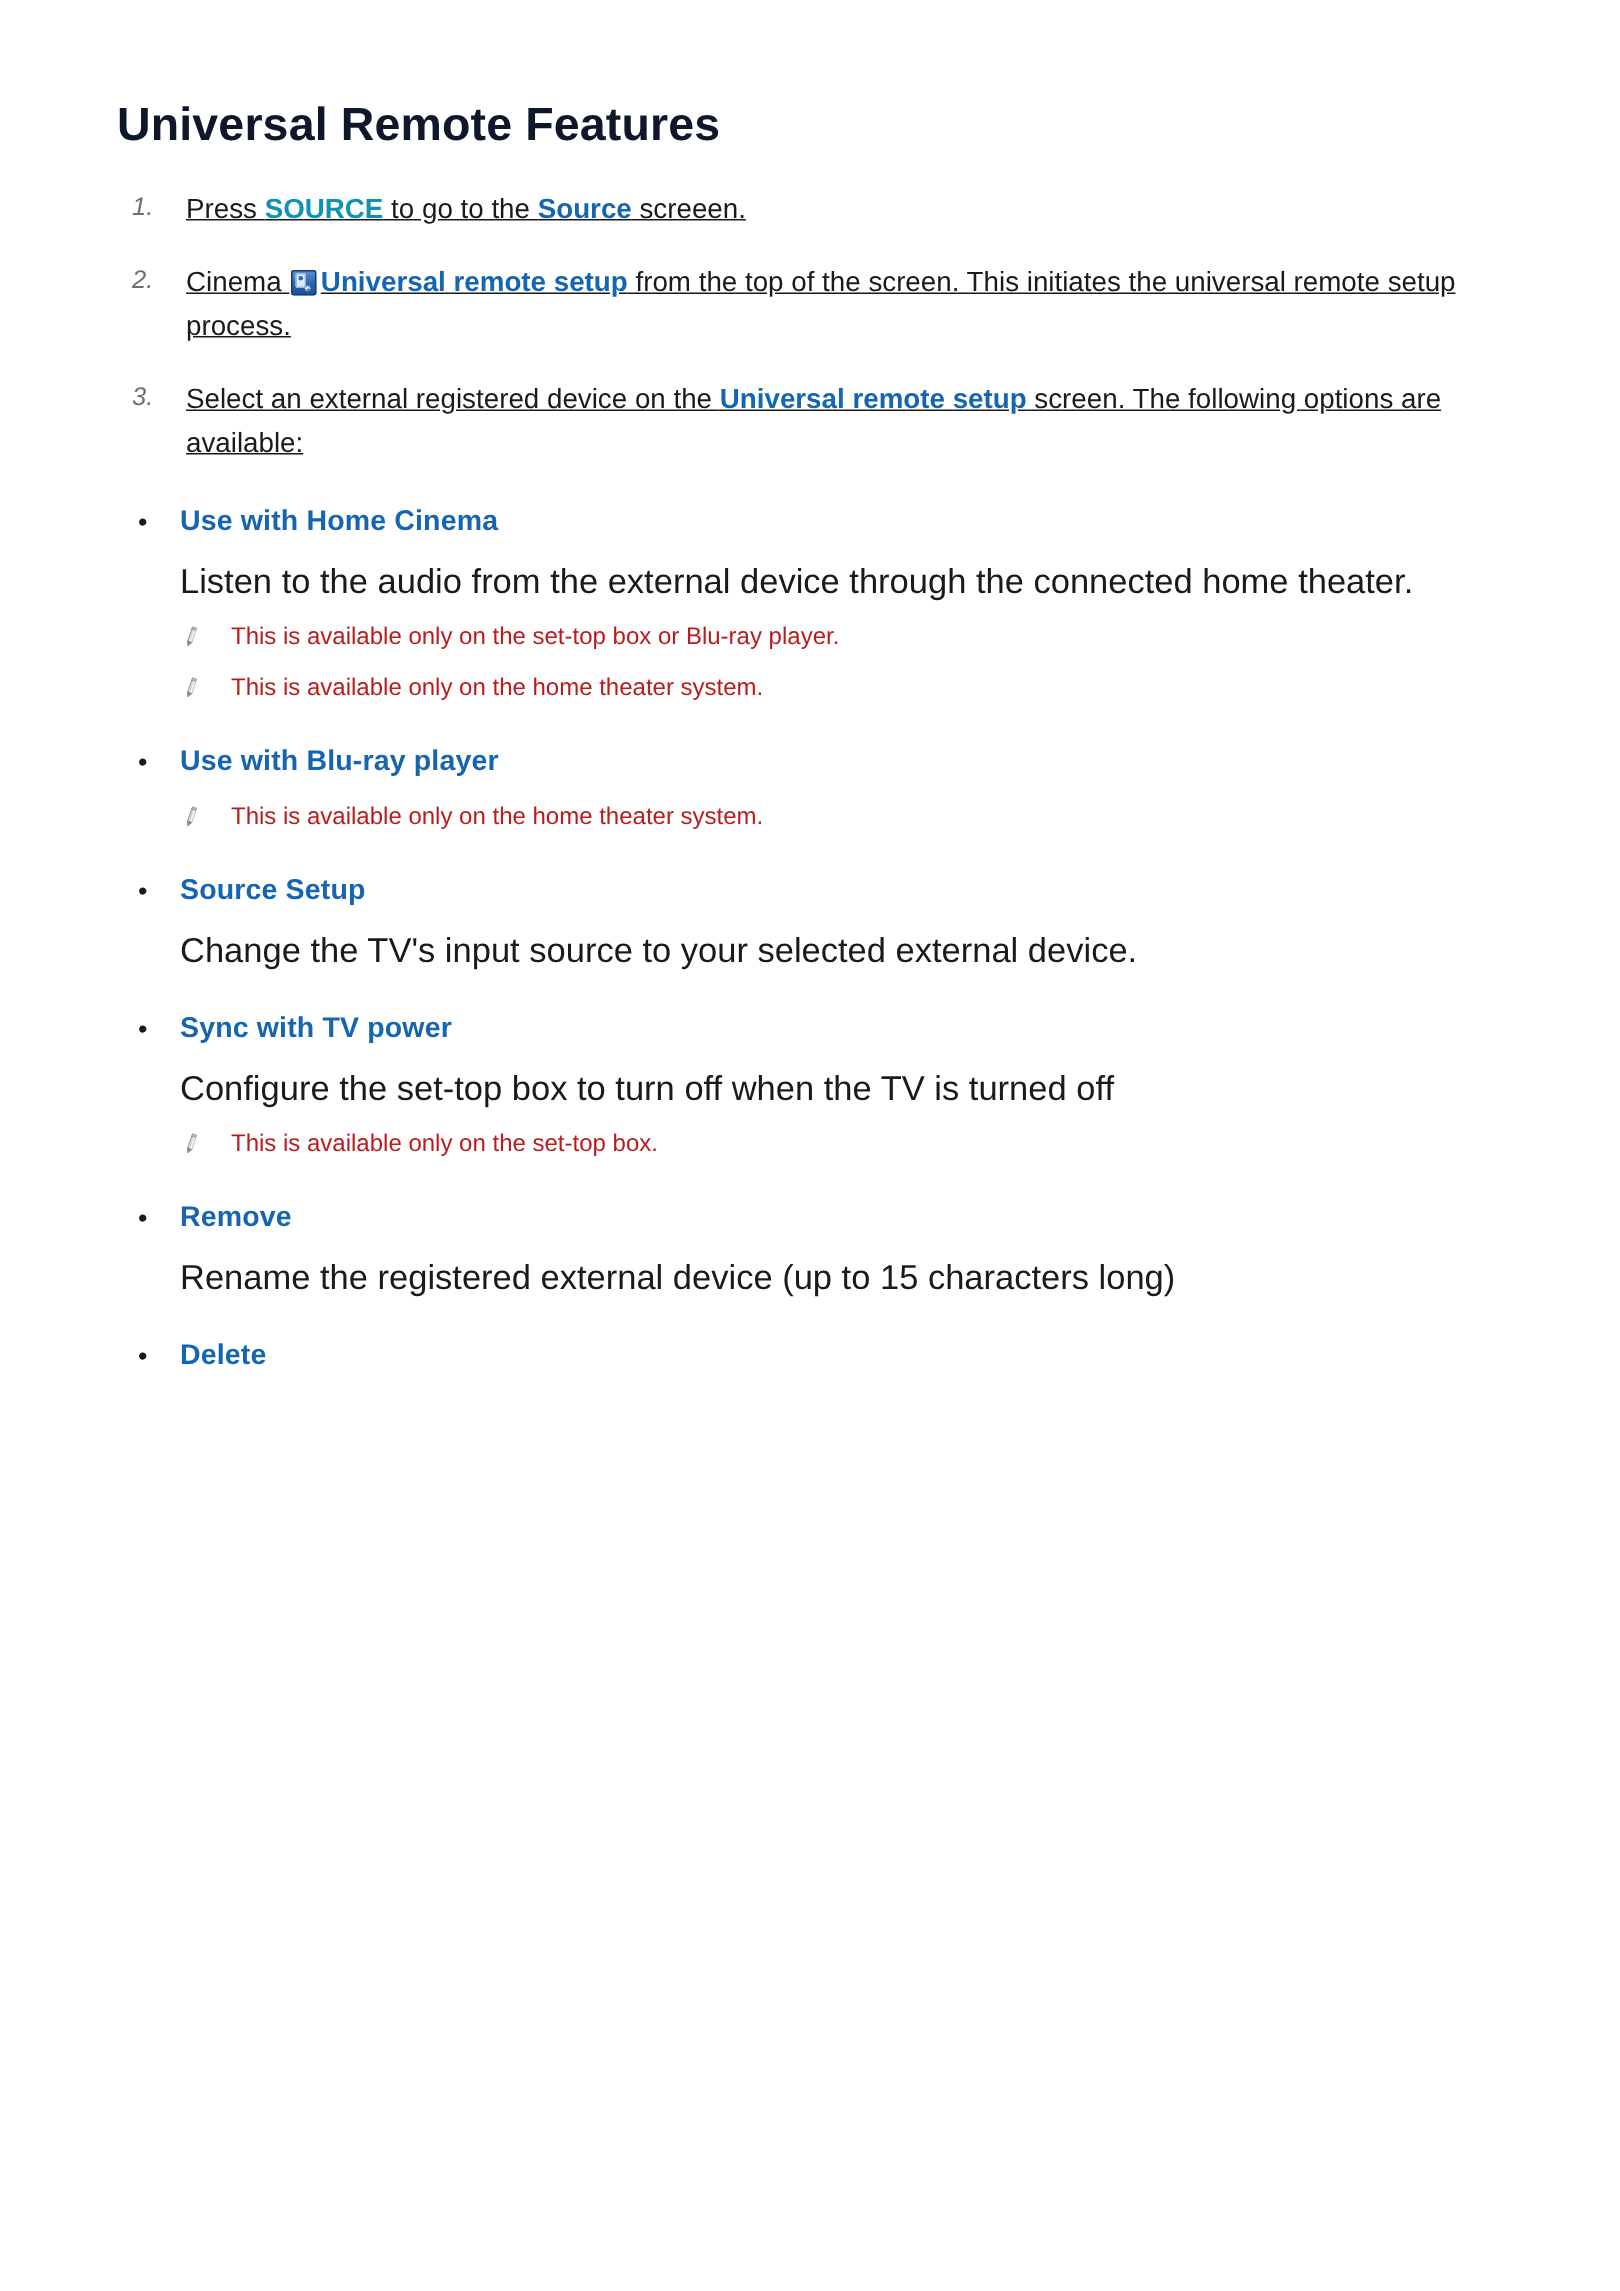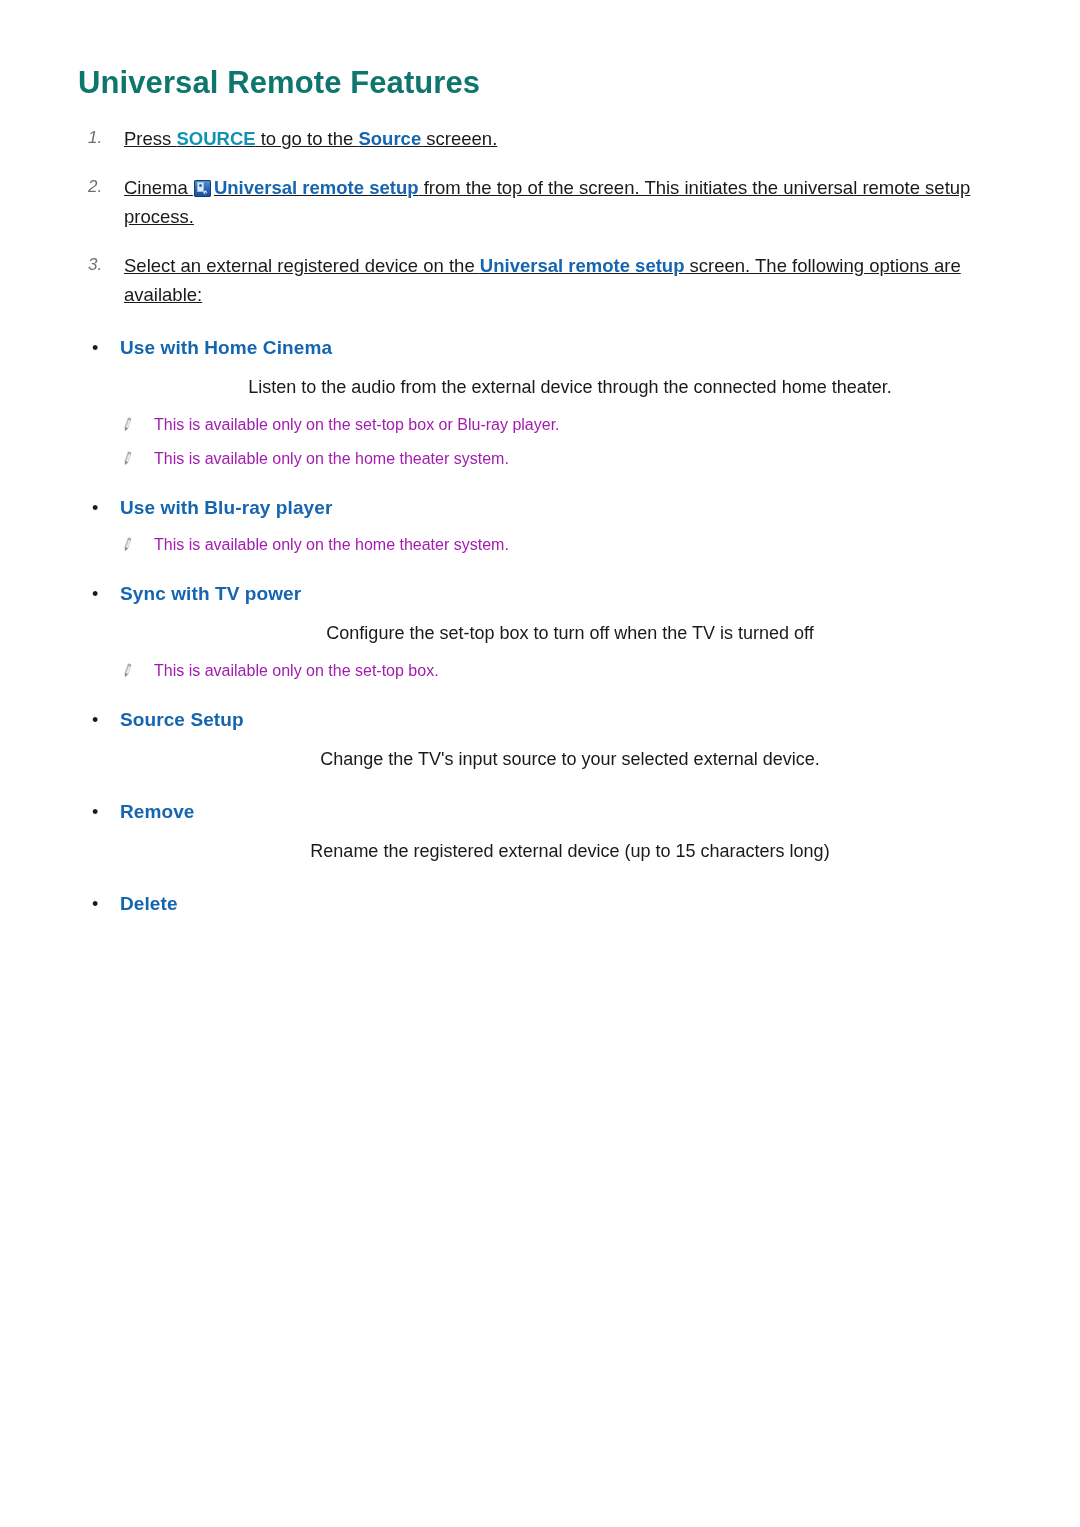--- a/index.html
+++ b/index.html
@@ -20,21 +20,21 @@
     width: 1080px;
     height: 1527px;
     box-sizing: border-box;
     padding: 66px 60px 0 78px;
   }
 
   
   .page-title {
     font-size: 31px;
     font-weight: bold;
-    color: #0f766e;
+    color: #0f172a;
     letter-spacing: 0.1px;
     line-height: 1.1;
     margin: 0 0 24px 0;
   }
 
   
   .steps {
     margin: 0 0 6px 0;
   }
   .step {
@@ -130,48 +130,47 @@
     content: "\2022";
   }
   .option-title {
     font-size: 19px;
     font-weight: bold;
     color: #1565b0;
     line-height: 26px;
     letter-spacing: 0.1px;
   }
   .option-desc {
-    font-size: 18px;
+    font-size: 23px;
     line-height: 28px;
     color: #1a1a1a;
     padding-left: 42px;
     margin-top: 12px;
     max-width: 930px;
-    text-align: center;
   }
 
   
   .note {
     display: flex;
     align-items: flex-start;
     padding-left: 42px;
     margin-top: 14px;
   }
   .note-icon {
     flex: 0 0 auto;
     width: 34px;
     height: 20px;
     position: relative;
     top: 2px;
   }
   .note-text {
     flex: 1 1 auto;
     font-size: 16px;
     line-height: 20px;
-    color: #a21caf;
+    color: #b91c1c;
   }
 </style>
 </head>
 <body>
 
 <div class="page">
 
   <h1 class="page-title">Universal Remote Features</h1>
 
   <div class="steps">
@@ -253,20 +252,28 @@
             </g>
           </svg>
         </span>
         <span class="note-text">This is available only on the home theater system.</span>
       </div>
     </div>
 
     <div class="option-block">
       <div class="option-head">
         <span class="option-bullet"></span>
+        <span class="option-title">Source Setup</span>
+      </div>
+      <div class="option-desc">Change the TV's input source to your selected external device.</div>
+    </div>
+
+    <div class="option-block">
+      <div class="option-head">
+        <span class="option-bullet"></span>
         <span class="option-title">Sync with TV power</span>
       </div>
       <div class="option-desc">Configure the set-top box to turn off when the TV is turned off</div>
       <div class="note">
         <span class="note-icon">
           <svg viewBox="0 0 24 24" width="17" height="17" aria-hidden="true">
             <g transform="rotate(-14 12 12)">
               <path d="M13.2 3.3l3.4 2.2-6.6 10.2-3.4-2.2z" fill="#d2d2d2" stroke="#9b9b9b" stroke-width="0.9"></path>
               <path d="M14.9 4.4l1.7 1.1-6.6 10.2-1.7-1.1z" fill="#efefef"></path>
               <path d="M6.6 13.5l3.4 2.2-4.2 2.1z" fill="#8e8e8e" stroke="#7d7d7d" stroke-width="0.7"></path>
@@ -274,28 +281,20 @@
             </g>
           </svg>
         </span>
         <span class="note-text">This is available only on the set-top box.</span>
       </div>
     </div>
 
     <div class="option-block">
       <div class="option-head">
         <span class="option-bullet"></span>
-        <span class="option-title">Source Setup</span>
-      </div>
-      <div class="option-desc">Change the TV's input source to your selected external device.</div>
-    </div>
-
-    <div class="option-block">
-      <div class="option-head">
-        <span class="option-bullet"></span>
         <span class="option-title">Remove</span>
       </div>
       <div class="option-desc">Rename the registered external device (up to 15 characters long)</div>
     </div>
 
     <div class="option-block">
       <div class="option-head">
         <span class="option-bullet"></span>
         <span class="option-title">Delete</span>
       </div>

